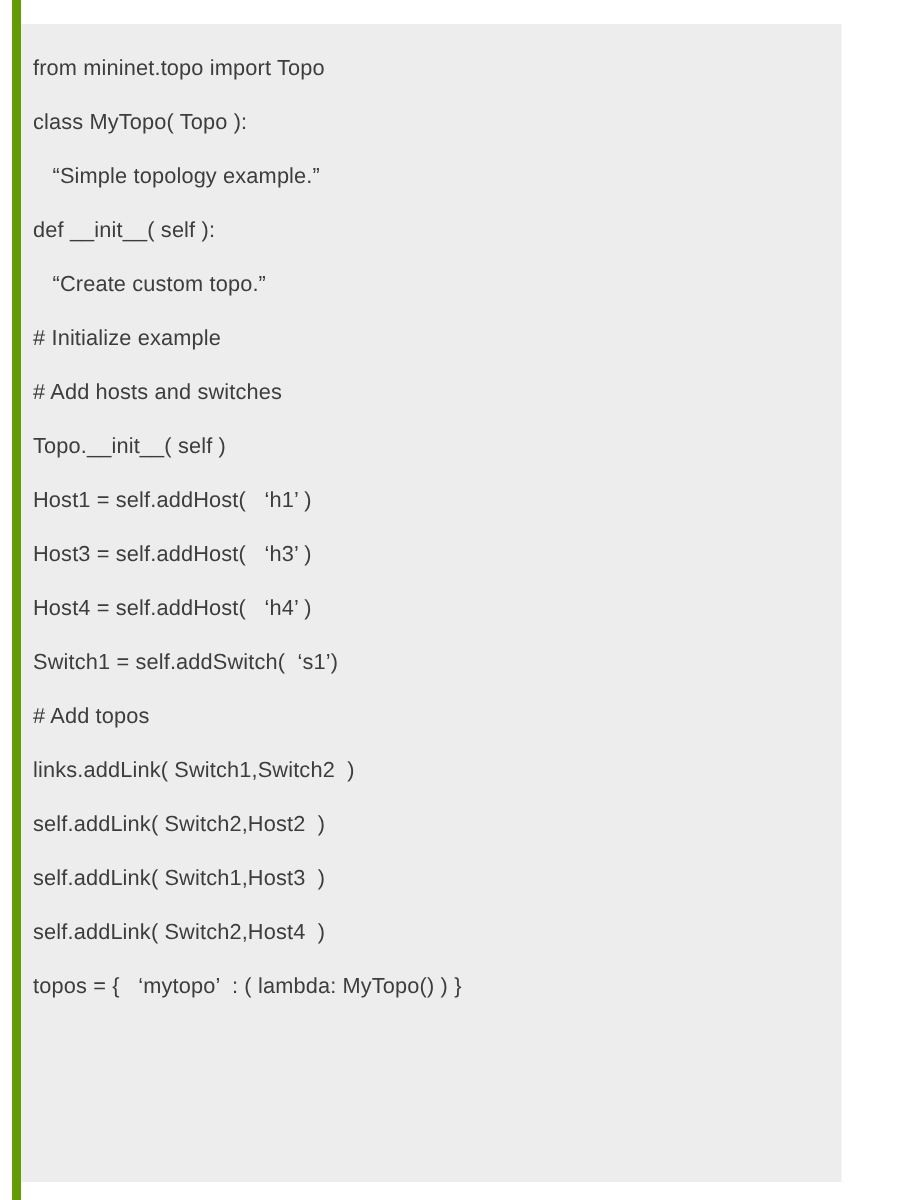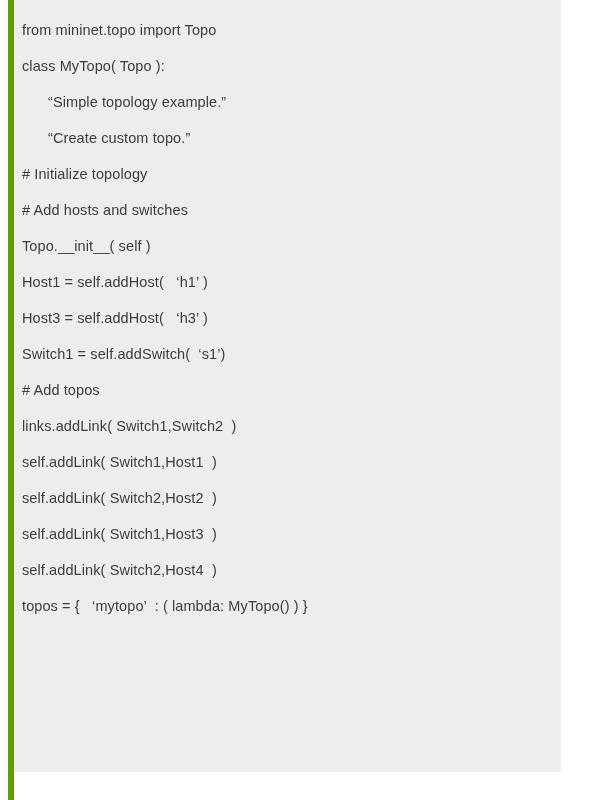--- a/index.html
+++ b/index.html
@@ -25,62 +25,63 @@
     left: 8px;
     top: 0;
     width: 6px;
     height: 800px;
     background: #639a06;
   }
   
   #code-block {
     position: absolute;
     left: 14px;
-    top: 0;
+    top: 16px;
     width: 547px;
     height: 772px;
     background: #ededed;
     box-sizing: border-box;
     padding: 12px 0 0 0;
   }
   .code-line {
     font-family: "Liberation Sans", sans-serif;
     font-size: 14.5px;
     line-height: 36px;
     height: 36px;
     color: #3d3d3d;
     white-space: pre;
     padding-left: 8px;
     letter-spacing: 0.1px;
   }
   .code-line.indent-1 {
-    padding-left: 34px;
+    padding-left: 21px;
   }
 </style>
 </head>
 <body>
 
 <div id="page" style="background: rgb(255, 255, 255);">
 
   <div id="accent-bar" style="background: rgb(99, 154, 6);"></div>
 
   <div id="code-block" style="background: rgb(237, 237, 237); color: rgb(61, 61, 61);">
 
   <div class="code-line">from mininet.topo import Topo</div>
       <div class="code-line">class MyTopo( Topo ):</div>
       <div class="code-line indent-1">“Simple topology example.”</div>
+      <div class="code-line">def __init__( self ):</div>
       <div class="code-line indent-1">“Create custom topo.”</div>
-      <div class="code-line"># Initialize topology</div>
+      <div class="code-line"># Initialize example</div>
       <div class="code-line"># Add hosts and switches</div>
       <div class="code-line">Topo.__init__( self )</div>
       <div class="code-line">Host1 = self.addHost(   ‘h1’ )</div>
       <div class="code-line">Host3 = self.addHost(   ‘h3’ )</div>
+      <div class="code-line">Host4 = self.addHost(   ‘h4’ )</div>
       <div class="code-line">Switch1 = self.addSwitch(  ‘s1’)</div>
       <div class="code-line"># Add topos</div>
       <div class="code-line">links.addLink( Switch1,Switch2  )</div>
-      <div class="code-line">self.addLink( Switch1,Host1  )</div>
       <div class="code-line">self.addLink( Switch2,Host2  )</div>
       <div class="code-line">self.addLink( Switch1,Host3  )</div>
       <div class="code-line">self.addLink( Switch2,Host4  )</div>
       <div class="code-line">topos = {   ‘mytopo’  : ( lambda: MyTopo() ) }</div>
     </div>
 
 </div>
 
 </body></html>

